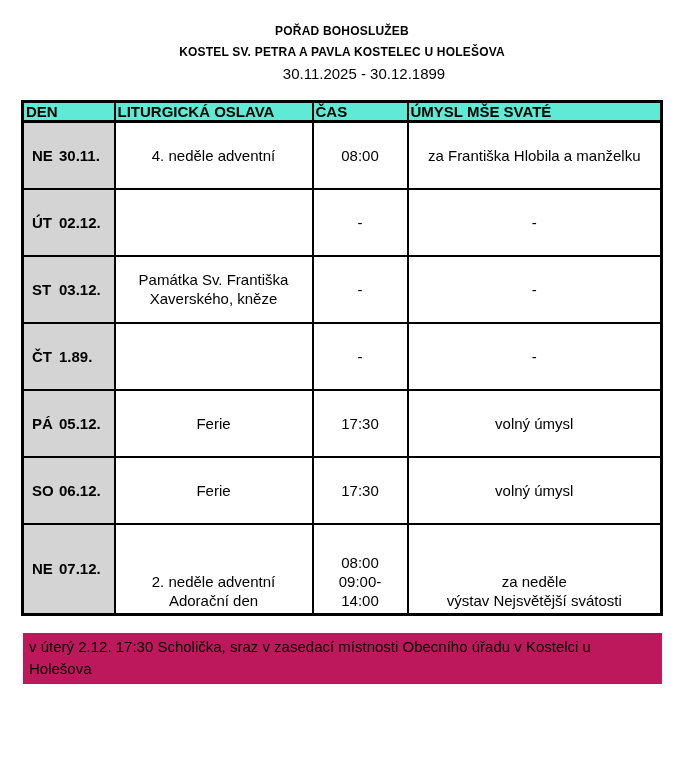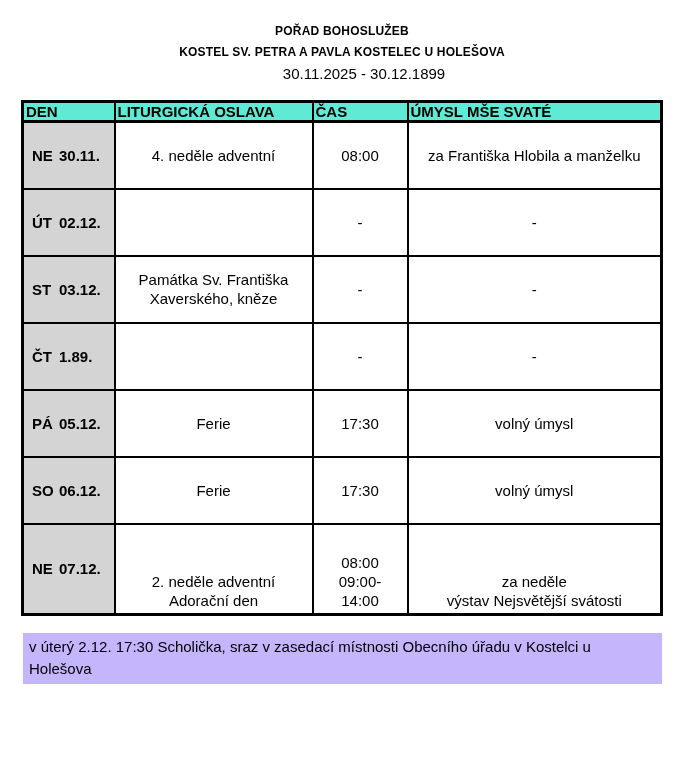--- a/index.html
+++ b/index.html
@@ -77,21 +77,21 @@
     flex-direction: column;
     justify-content: flex-end;
     height: 87px;
     padding: 25px 0 2px 0;
   }
 
   
   .note {
     margin: 17px 40px 0 23px;
     width: 639px;
-    background: #c4b5fd;
+    background: #be185d;
     font-size: 15px;
     line-height: 22px;
     padding: 3px 24px 4px 6px;
   }
 </style>
 </head>
 <body>
 
 <div class="page">
 

